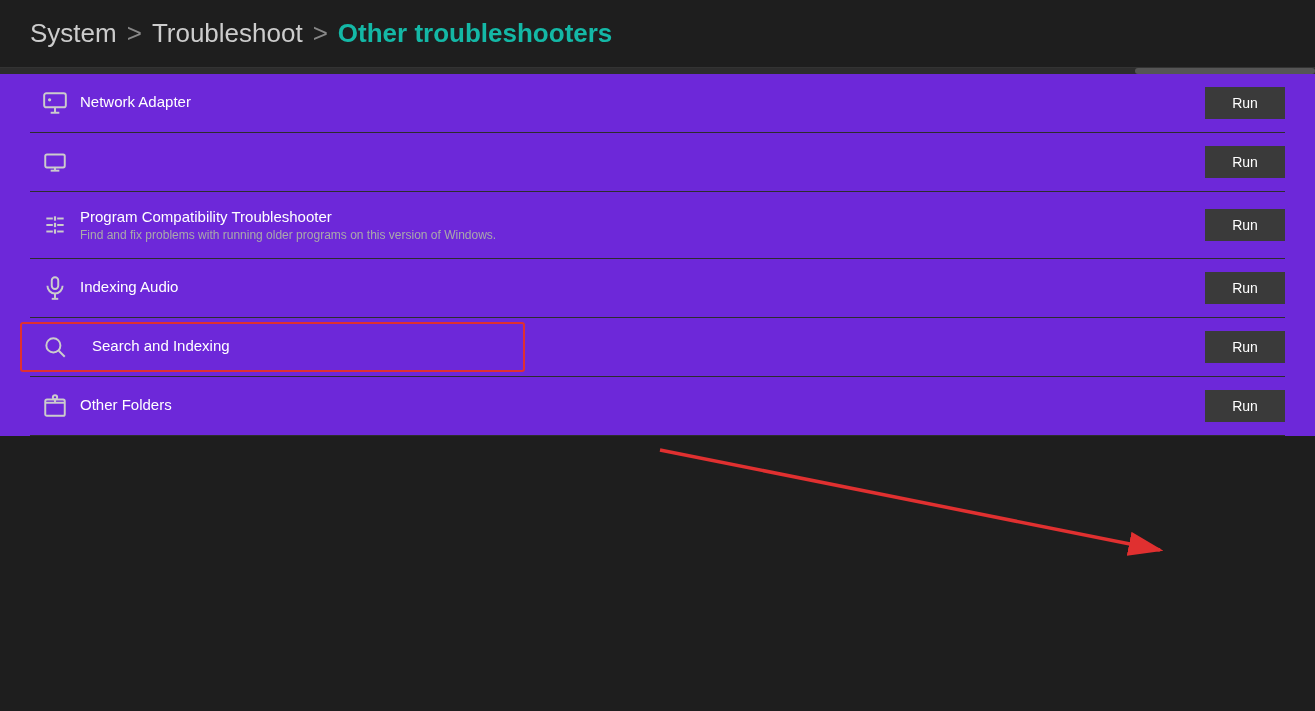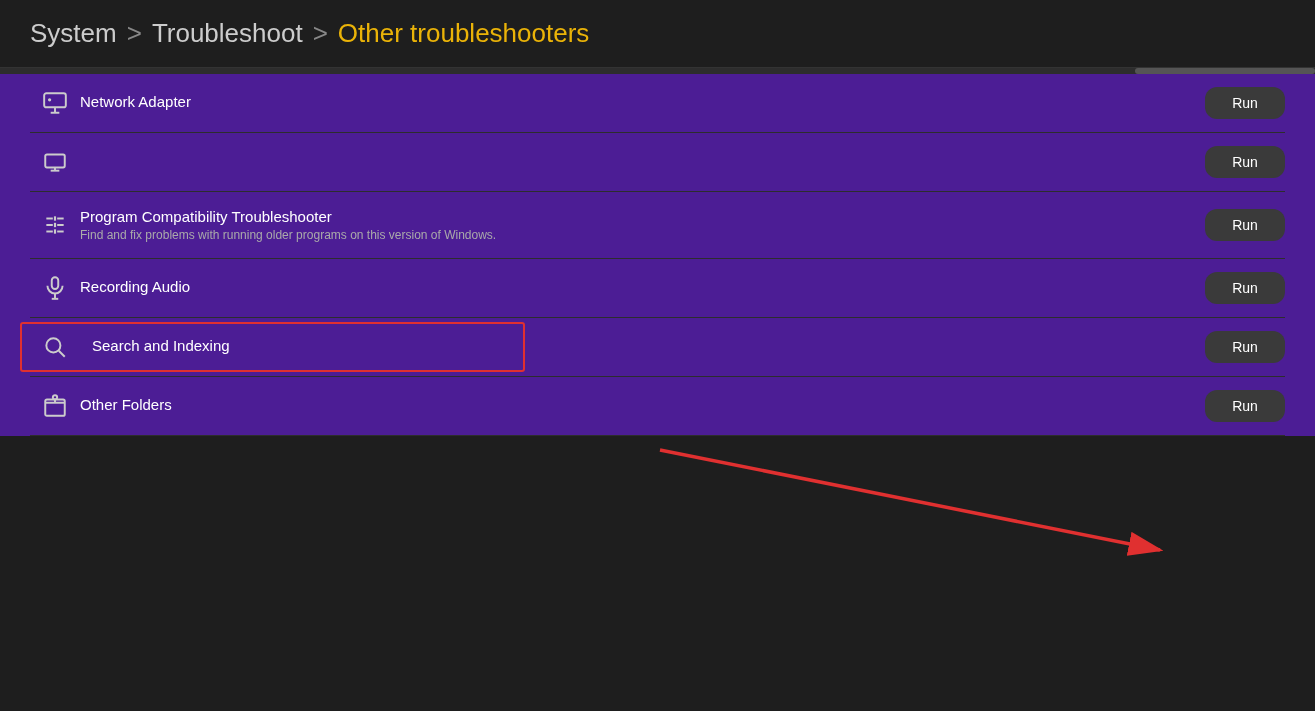--- a/index.html
+++ b/index.html
@@ -39,43 +39,43 @@
       color: #888888;
       font-weight: 300;
     }
 
     .breadcrumb-troubleshoot {
       color: #cccccc;
       font-weight: 400;
     }
 
     .breadcrumb-current {
-      color: #eab308;
-      font-weight: 400;
+      color: #14b8a6;
+      font-weight: 700;
     }
 
     .scrollbar-area {
       height: 6px;
       background-color: #2d2d2d;
       position: relative;
     }
 
     .scrollbar-thumb {
       position: absolute;
       right: 0;
       top: 0;
       width: 180px;
       height: 6px;
       background-color: #555;
       border-radius: 3px;
     }
 
     .content {
       padding: 0 30px;
-      background-color: #4c1d95;
+      background-color: #6d28d9;
     }
 
     .item-icon {
       width: 50px;
       flex-shrink: 0;
       display: flex;
       align-items: center;
       justify-content: center;
       color: #cccccc;
       font-size: 22px;
@@ -96,21 +96,21 @@
       font-size: 12px;
       color: #aaaaaa;
     }
 
     .run-button {
       margin-left: auto;
       background-color: #3a3a3a;
       color: #ffffff;
       border: none;
       padding: 8px 24px;
-      border-radius: 12px;
+      border-radius: 0;
       font-size: 14px;
       cursor: pointer;
       min-width: 80px;
       position: absolute;
       right: 0;
     }
 
     .item-row {
       display: flex;
       align-items: center;
@@ -206,21 +206,21 @@
     <div class="item-row">
       <div class="item-icon">
         <svg viewBox="0 0 24 24" xmlns="http://www.w3.org/2000/svg" style="width:26px;height:26px;fill:none;stroke:#cccccc;stroke-width:1.8">
           <rect x="9" y="2" width="6" height="11" rx="3"></rect>
           <path d="M5 10a7 7 0 0 0 14 0"></path>
           <line x1="12" y1="17" x2="12" y2="22"></line>
           <line x1="9" y1="22" x2="15" y2="22"></line>
         </svg>
       </div>
       <div class="item-text">
-        <div class="item-title">Recording Audio</div>
+        <div class="item-title">Indexing Audio</div>
       </div>
       <button class="run-button">Run</button>
     </div>
 
     <div class="item-row search-highlighted" style="position:relative;gap:12px;">
       <div class="highlight-box"></div>
       <div class="item-icon">
         <svg viewBox="0 0 24 24" xmlns="http://www.w3.org/2000/svg" style="width:26px;height:26px;fill:none;stroke:#cccccc;stroke-width:1.8">
           <circle cx="10.5" cy="10.5" r="6.5"></circle>
           <line x1="15.5" y1="15.5" x2="21" y2="21"></line>

